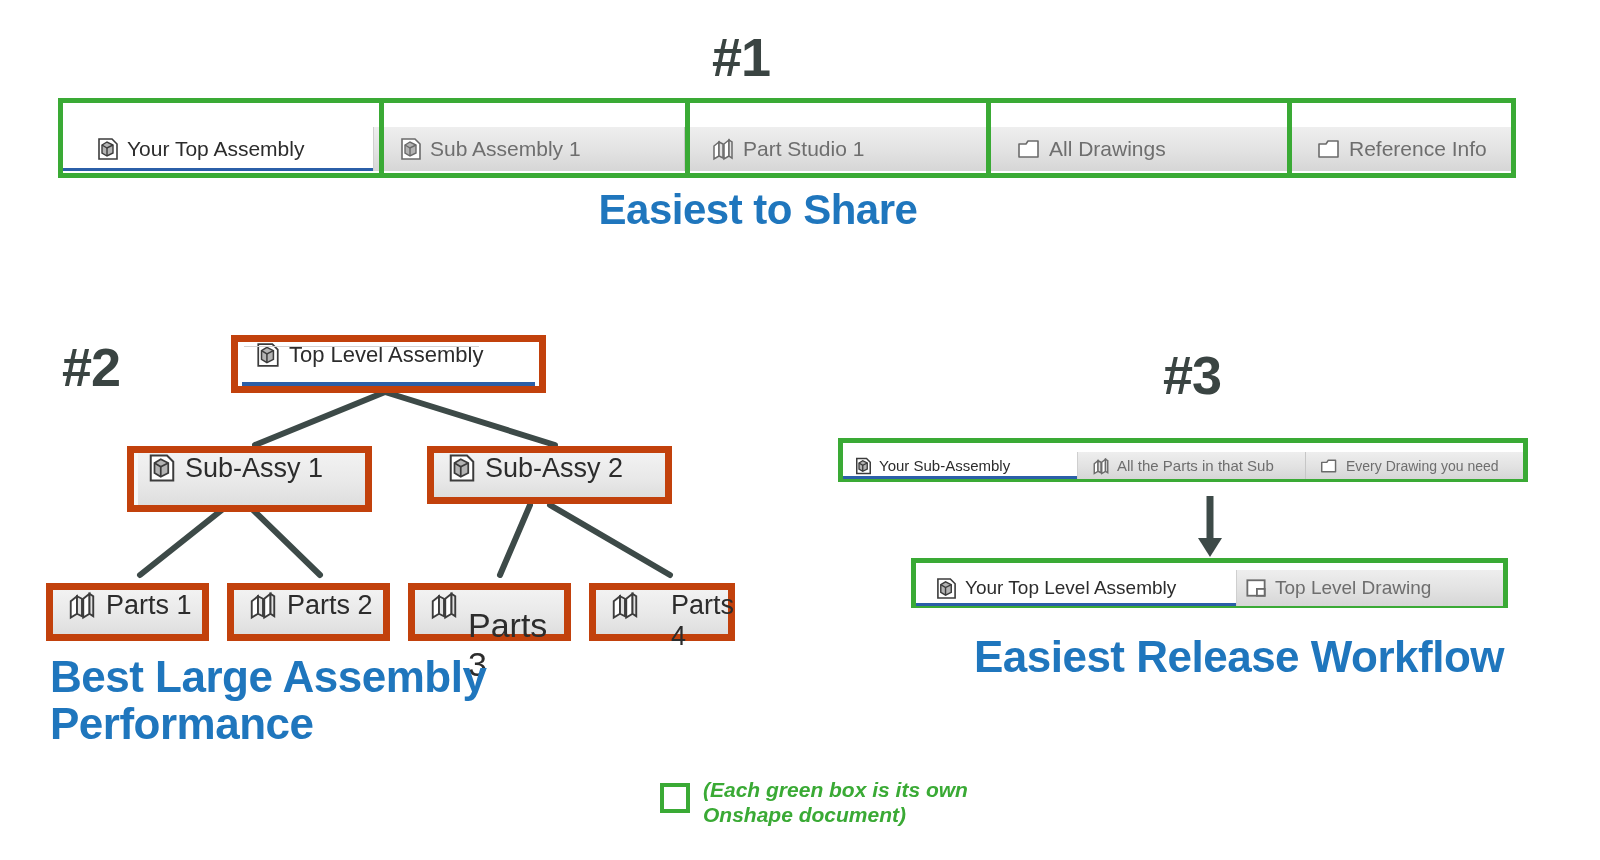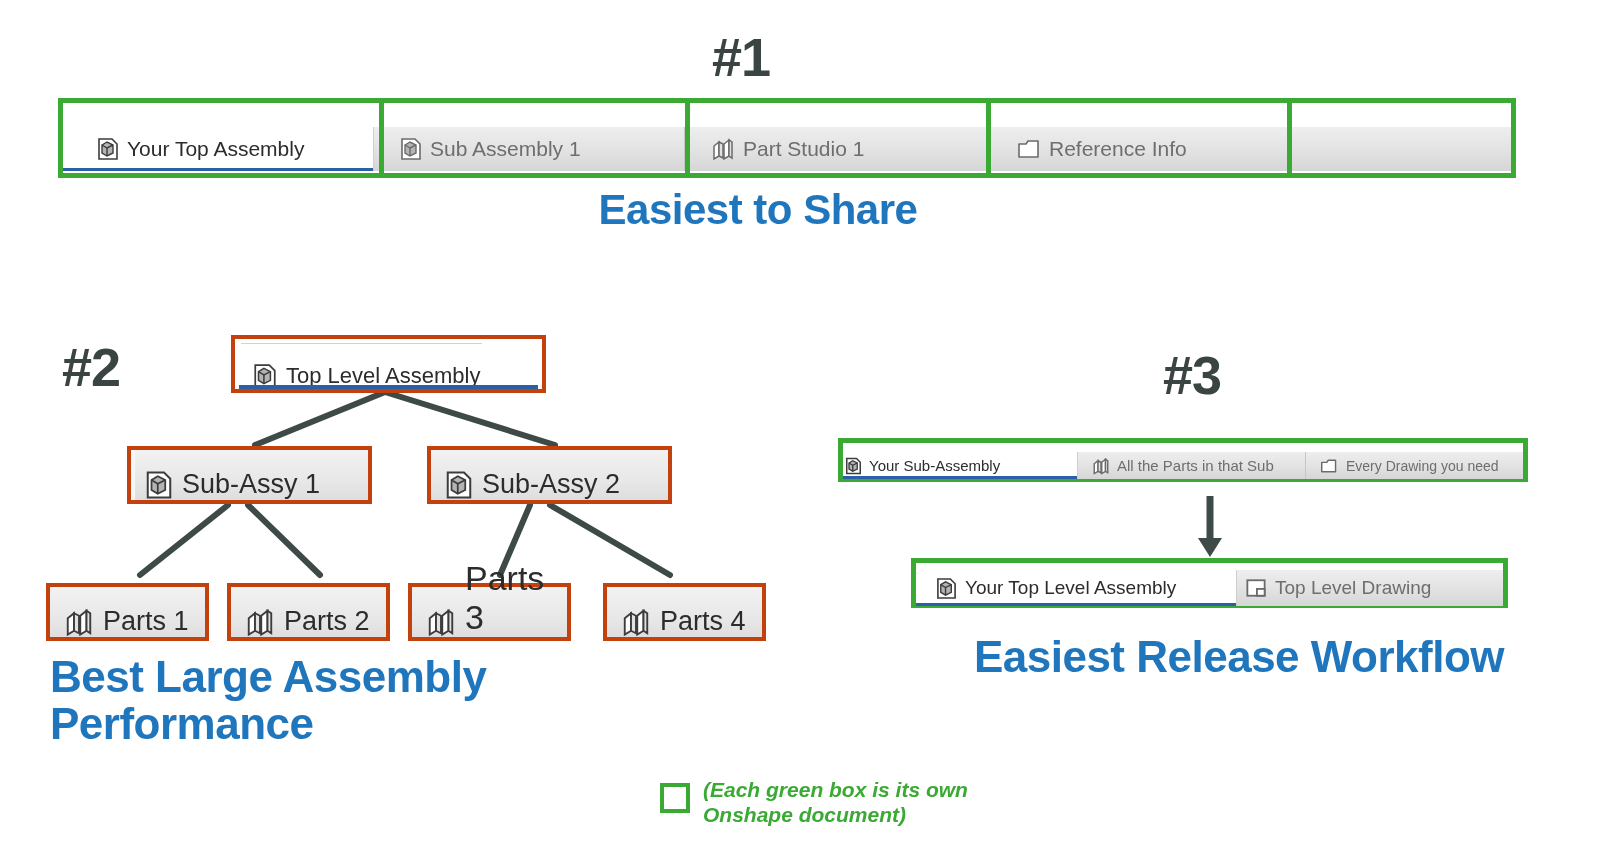--- a/index.html
+++ b/index.html
@@ -110,25 +110,25 @@
   
   .ic {
     display: inline-block;
     flex: 0 0 auto;
     line-height: 0;
   }
 
   
   .treebox {
     position: absolute;
-    border: 4px solid #c2410c;
+    border: 7px solid #c2410c;
     box-sizing: border-box;
     background: linear-gradient(to bottom, #f2f2f2 0%, #e8e8e8 60%, #dedede 100%);
     display: flex;
-    align-items: flex-end;
+    align-items: flex-start;
     color: #2c2c2c;
     padding-left: 14px;
   }
   .treebox.root {
     background: #ffffff;
     padding-left: 18px;
   }
   .treebox.root .rootline {
     position: absolute;
     left: 4px; right: 4px; bottom: 0;
@@ -213,20 +213,28 @@
           <svg width="24" height="24" viewBox="0 0 24 24">
             <path d="M3 9 L8 5 L8 19 L3 22 Z" fill="#ffffff" stroke="#6b6b6b" stroke-width="1.5"></path>
             <path d="M8 5 L12 7 L12 21 L8 19 Z" fill="#e2e2e2" stroke="#6b6b6b" stroke-width="1.5"></path>
             <path d="M13 7 L18 3 L18 19 L13 22 Z" fill="#ffffff" stroke="#6b6b6b" stroke-width="1.5"></path>
             <path d="M18 3 L21 5 L21 21 L18 19 Z" fill="#e2e2e2" stroke="#6b6b6b" stroke-width="1.5"></path>
           </svg>
         </span>
         <span class="tab-label" style="font-size:21px;">Part Studio 1</span>
       </div>
 
+      <div class="tab" style="width:300px; padding-left:26px;">
+        <span class="ic">
+          <svg width="24" height="22" viewBox="0 0 24 22">
+            <path d="M2 6 H9 L11 3 H21 V19 H2 Z" fill="#ffffff" stroke="#6b6b6b" stroke-width="1.6" stroke-linejoin="round"></path>
+          </svg>
+        </span>
+        <span class="tab-label" style="font-size:21px;">All Drawings</span>
+      </div>
 
       <div class="tab" style="width:auto; flex:1 1 auto; padding-left:26px; border-right:none;">
         <span class="ic">
           <svg width="24" height="22" viewBox="0 0 24 22">
             <path d="M2 6 H9 L11 3 H21 V19 H2 Z" fill="#ffffff" stroke="#6b6b6b" stroke-width="1.6" stroke-linejoin="round"></path>
           </svg>
         </span>
         <span class="tab-label" style="font-size:21px;">Reference Info</span>
       </div>
     </div>
@@ -259,21 +267,21 @@
         <path d="M2 2 H15 L20 7 V22 H2 Z" fill="#ffffff" stroke="#3c3c3c" stroke-width="1.6"></path>
         <path d="M5 8 L10 5 L16 8 L16 16 L10 19 L5 16 Z" fill="#b4b4b4" stroke="#3c3c3c" stroke-width="1.4"></path>
         <path d="M5 8 L10 11 L16 8" fill="none" stroke="#3c3c3c" stroke-width="1.4"></path>
         <path d="M10 11 L10 19" fill="none" stroke="#3c3c3c" stroke-width="1.4"></path>
       </svg>
     </span>
     <span class="tl" style="font-size:22px;">Top Level Assembly</span>
     <div class="rootline"></div>
   </div>
 
-  <div class="treebox" style="left:127px; top:446px; width:245px; height:58px;">
+  <div class="treebox" style="left:127px; top:446px; width:245px; height:66px;">
     <div class="edgestrip"></div>
     <span class="ic">
       <svg width="28" height="30" viewBox="0 0 22 24">
         <path d="M2 2 H15 L20 7 V22 H2 Z" fill="#ffffff" stroke="#3c3c3c" stroke-width="1.6"></path>
         <path d="M5 8 L10 5 L16 8 L16 16 L10 19 L5 16 Z" fill="#b4b4b4" stroke="#3c3c3c" stroke-width="1.4"></path>
         <path d="M5 8 L10 11 L16 8" fill="none" stroke="#3c3c3c" stroke-width="1.4"></path>
         <path d="M10 11 L10 19" fill="none" stroke="#3c3c3c" stroke-width="1.4"></path>
       </svg>
     </span>
     <span class="tl" style="font-size:27px;">Sub-Assy 1</span>
@@ -320,40 +328,40 @@
       <svg width="30" height="30" viewBox="0 0 24 24">
         <path d="M3 9 L8 5 L8 19 L3 22 Z" fill="#ffffff" stroke="#3c3c3c" stroke-width="1.5"></path>
         <path d="M8 5 L12 7 L12 21 L8 19 Z" fill="#e2e2e2" stroke="#3c3c3c" stroke-width="1.5"></path>
         <path d="M13 7 L18 3 L18 19 L13 22 Z" fill="#ffffff" stroke="#3c3c3c" stroke-width="1.5"></path>
         <path d="M18 3 L21 5 L21 21 L18 19 Z" fill="#e2e2e2" stroke="#3c3c3c" stroke-width="1.5"></path>
       </svg>
     </span>
     <span class="tl" style="font-size:34px;margin-top:16px;">Parts 3</span>
   </div>
 
-  <div class="treebox" style="left:603px; top:583px; width:163px; height:58px;">
+  <div class="treebox" style="left:589px; top:583px; width:146px; height:58px;gap:22px;">
     <span class="ic">
       <svg width="30" height="30" viewBox="0 0 24 24">
         <path d="M3 9 L8 5 L8 19 L3 22 Z" fill="#ffffff" stroke="#3c3c3c" stroke-width="1.5"></path>
         <path d="M8 5 L12 7 L12 21 L8 19 Z" fill="#e2e2e2" stroke="#3c3c3c" stroke-width="1.5"></path>
         <path d="M13 7 L18 3 L18 19 L13 22 Z" fill="#ffffff" stroke="#3c3c3c" stroke-width="1.5"></path>
         <path d="M18 3 L21 5 L21 21 L18 19 Z" fill="#e2e2e2" stroke="#3c3c3c" stroke-width="1.5"></path>
       </svg>
     </span>
     <span class="tl" style="font-size:27px;">Parts 4</span>
   </div>
 
   <div class="caption" id="cap2">Best Large Assembly Performance</div>
 
   <div class="section-num" id="num3">#3</div>
 
   <div class="greenbox" style="left:838px; top:438px; width:690px; height:44px;">
     <div class="tabbar" style="left:0; top:9px; width:100%; height:27px;">
 
-      <div class="tab active" style="width:235px; padding-left:2px;">
+      <div class="tab active" style="width:235px; padding-left:12px;">
         <span class="ic">
           <svg width="17" height="18" viewBox="0 0 22 24">
             <path d="M2 2 H15 L20 7 V22 H2 Z" fill="#ffffff" stroke="#3c3c3c" stroke-width="2"></path>
             <path d="M5 8 L10 5 L16 8 L16 16 L10 19 L5 16 Z" fill="#b4b4b4" stroke="#3c3c3c" stroke-width="1.8"></path>
             <path d="M5 8 L10 11 L16 8" fill="none" stroke="#3c3c3c" stroke-width="1.8"></path>
             <path d="M10 11 L10 19" fill="none" stroke="#3c3c3c" stroke-width="1.8"></path>
           </svg>
         </span>
         <span class="tab-label" style="font-size:15px; margin-left:7px;">Your Sub-Assembly</span>
       </div>

